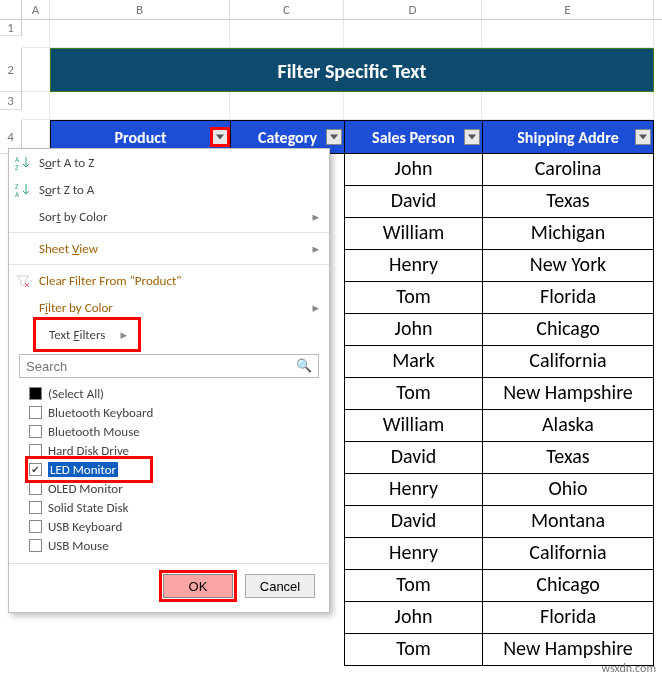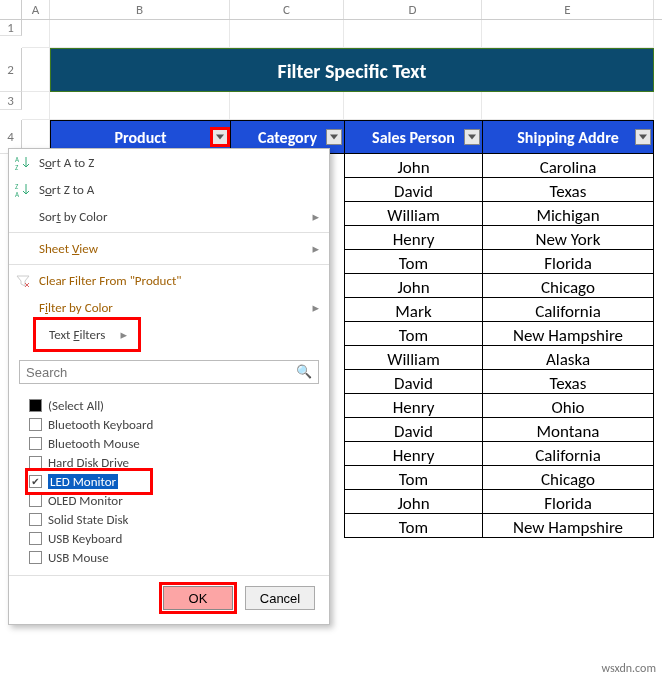--- a/index.html
+++ b/index.html
@@ -88,22 +88,22 @@
   .filter-highlight {
     outline: 3px solid red;
     outline-offset: -1px;
   }
   .td {
     border: 1px solid #000;
     border-top: none;
     border-right: none;
     text-align: center;
     line-height: 28px;
-    height: 24px;
-    font-size: 17px;
+    height: 32px;
+    font-size: 20px;
   }
   .data-row .td:last-child { border-right: 1px solid #000; }
   .data-row { display: flex; }
   .wB { width: 180px; }
   .wC { width: 114px; }
   .wD { width: 138px; }
   .wE { width: 172px; }
 
   
   .menu {
@@ -129,21 +129,21 @@
     color: #888;
   }
   .menu-item .icon {
     position: absolute;
     left: 6px;
     width: 16px; height: 16px;
   }
   .menu-sep { height:1px; background:#e0e0e0; margin: 2px 0; }
   .disabled { color: #a16207; }
   .search-box {
-    margin: 12px 10px;
+    margin: 6px 10px;
     position: relative;
   }
   .search-box input {
     width: 100%;
     height: 24px;
     border: 1px solid #bbb;
     padding: 2px 24px 2px 6px;
     font-size: 13px;
     color: #888;
   }

